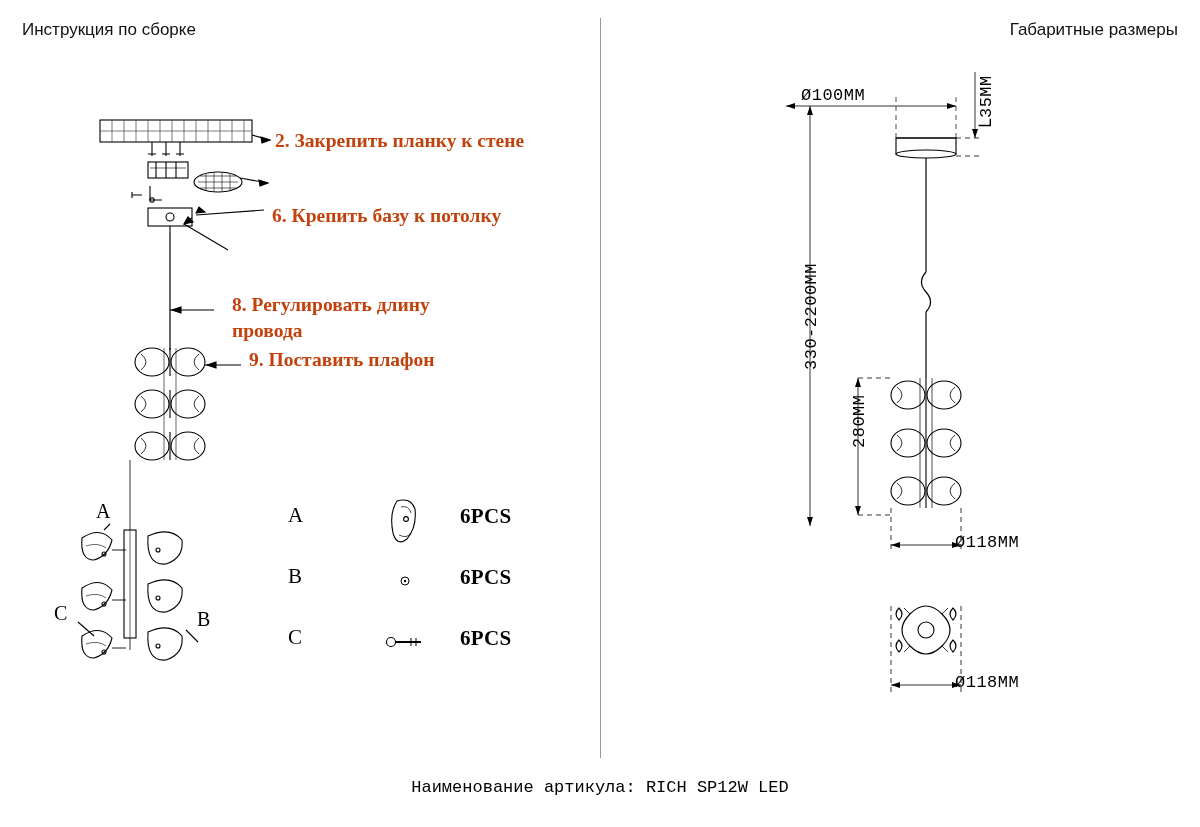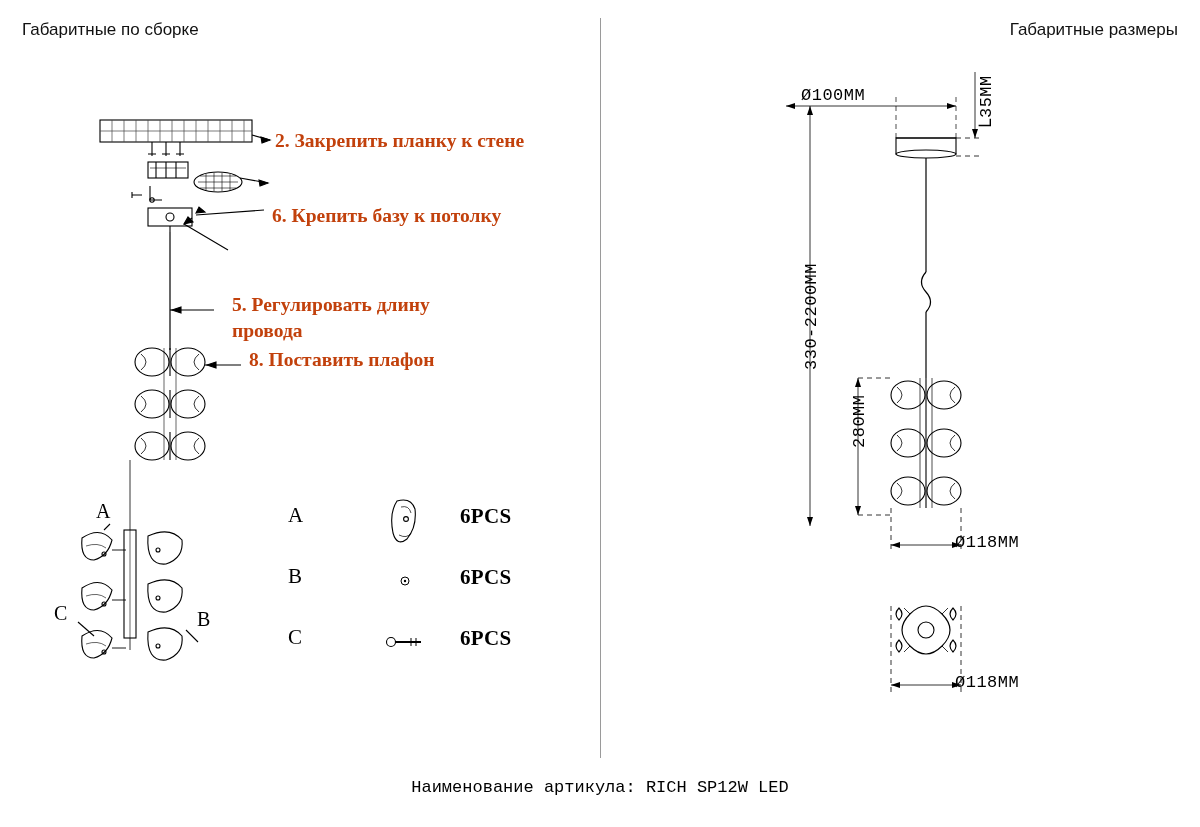--- a/index.html
+++ b/index.html
@@ -116,21 +116,21 @@
     transform-origin: 0 0;
     transform: rotate(-90deg);
   }
   svg { display: block; }
 </style>
 </head>
 <body>
 
 <div class="page">
 
-  <div class="hdr" id="hdr-left">Габаритные по сборке</div>
+  <div class="hdr" id="hdr-left">Инструкция по сборке</div>
   <div class="hdr" id="hdr-right">Габаритные размеры</div>
 
   <div class="divider-v"></div>
 
   <svg width="600" height="760" viewBox="0 0 600 760" style="position:absolute;left:0;top:10px;">
     <g stroke="#000" fill="none" stroke-width="1.1">
 
       <rect x="100" y="110" width="152" height="22" fill="#fff"></rect>
       <g stroke="#444" stroke-width="0.7">
         <line x1="100" y1="121" x2="252" y2="121"></line>
@@ -251,23 +251,23 @@
       </g>
 
       <path d="M104 520 l6 -6"></path>
       <path d="M78 612 l16 14"></path>
       <path d="M186 620 l12 12"></path>
     </g>
   </svg>
 
   <div class="step" style="left:275px; top:128px;">2. Закрепить планку к стене</div>
   <div class="step" style="left:272px; top:203px;">6. Крепить базу к потолку</div>
-  <div class="step" style="left:232px; top:292px;">5. Регулировать длину
+  <div class="step" style="left:232px; top:292px;">8. Регулировать длину
 провода</div>
-  <div class="step" style="left:249px; top:347px;">8. Поставить плафон</div>
+  <div class="step" style="left:249px; top:347px;">9. Поставить плафон</div>
 
   <div class="vlabel" style="left:96px; top:500px;">A</div>
   <div class="vlabel" style="left:197px; top:608px;">B</div>
   <div class="vlabel" style="left:54px; top:602px;">C</div>
 
   <div class="parts">
 
     <div class="part-row">
       <div class="part-letter">A</div>
       <div class="part-icon">

